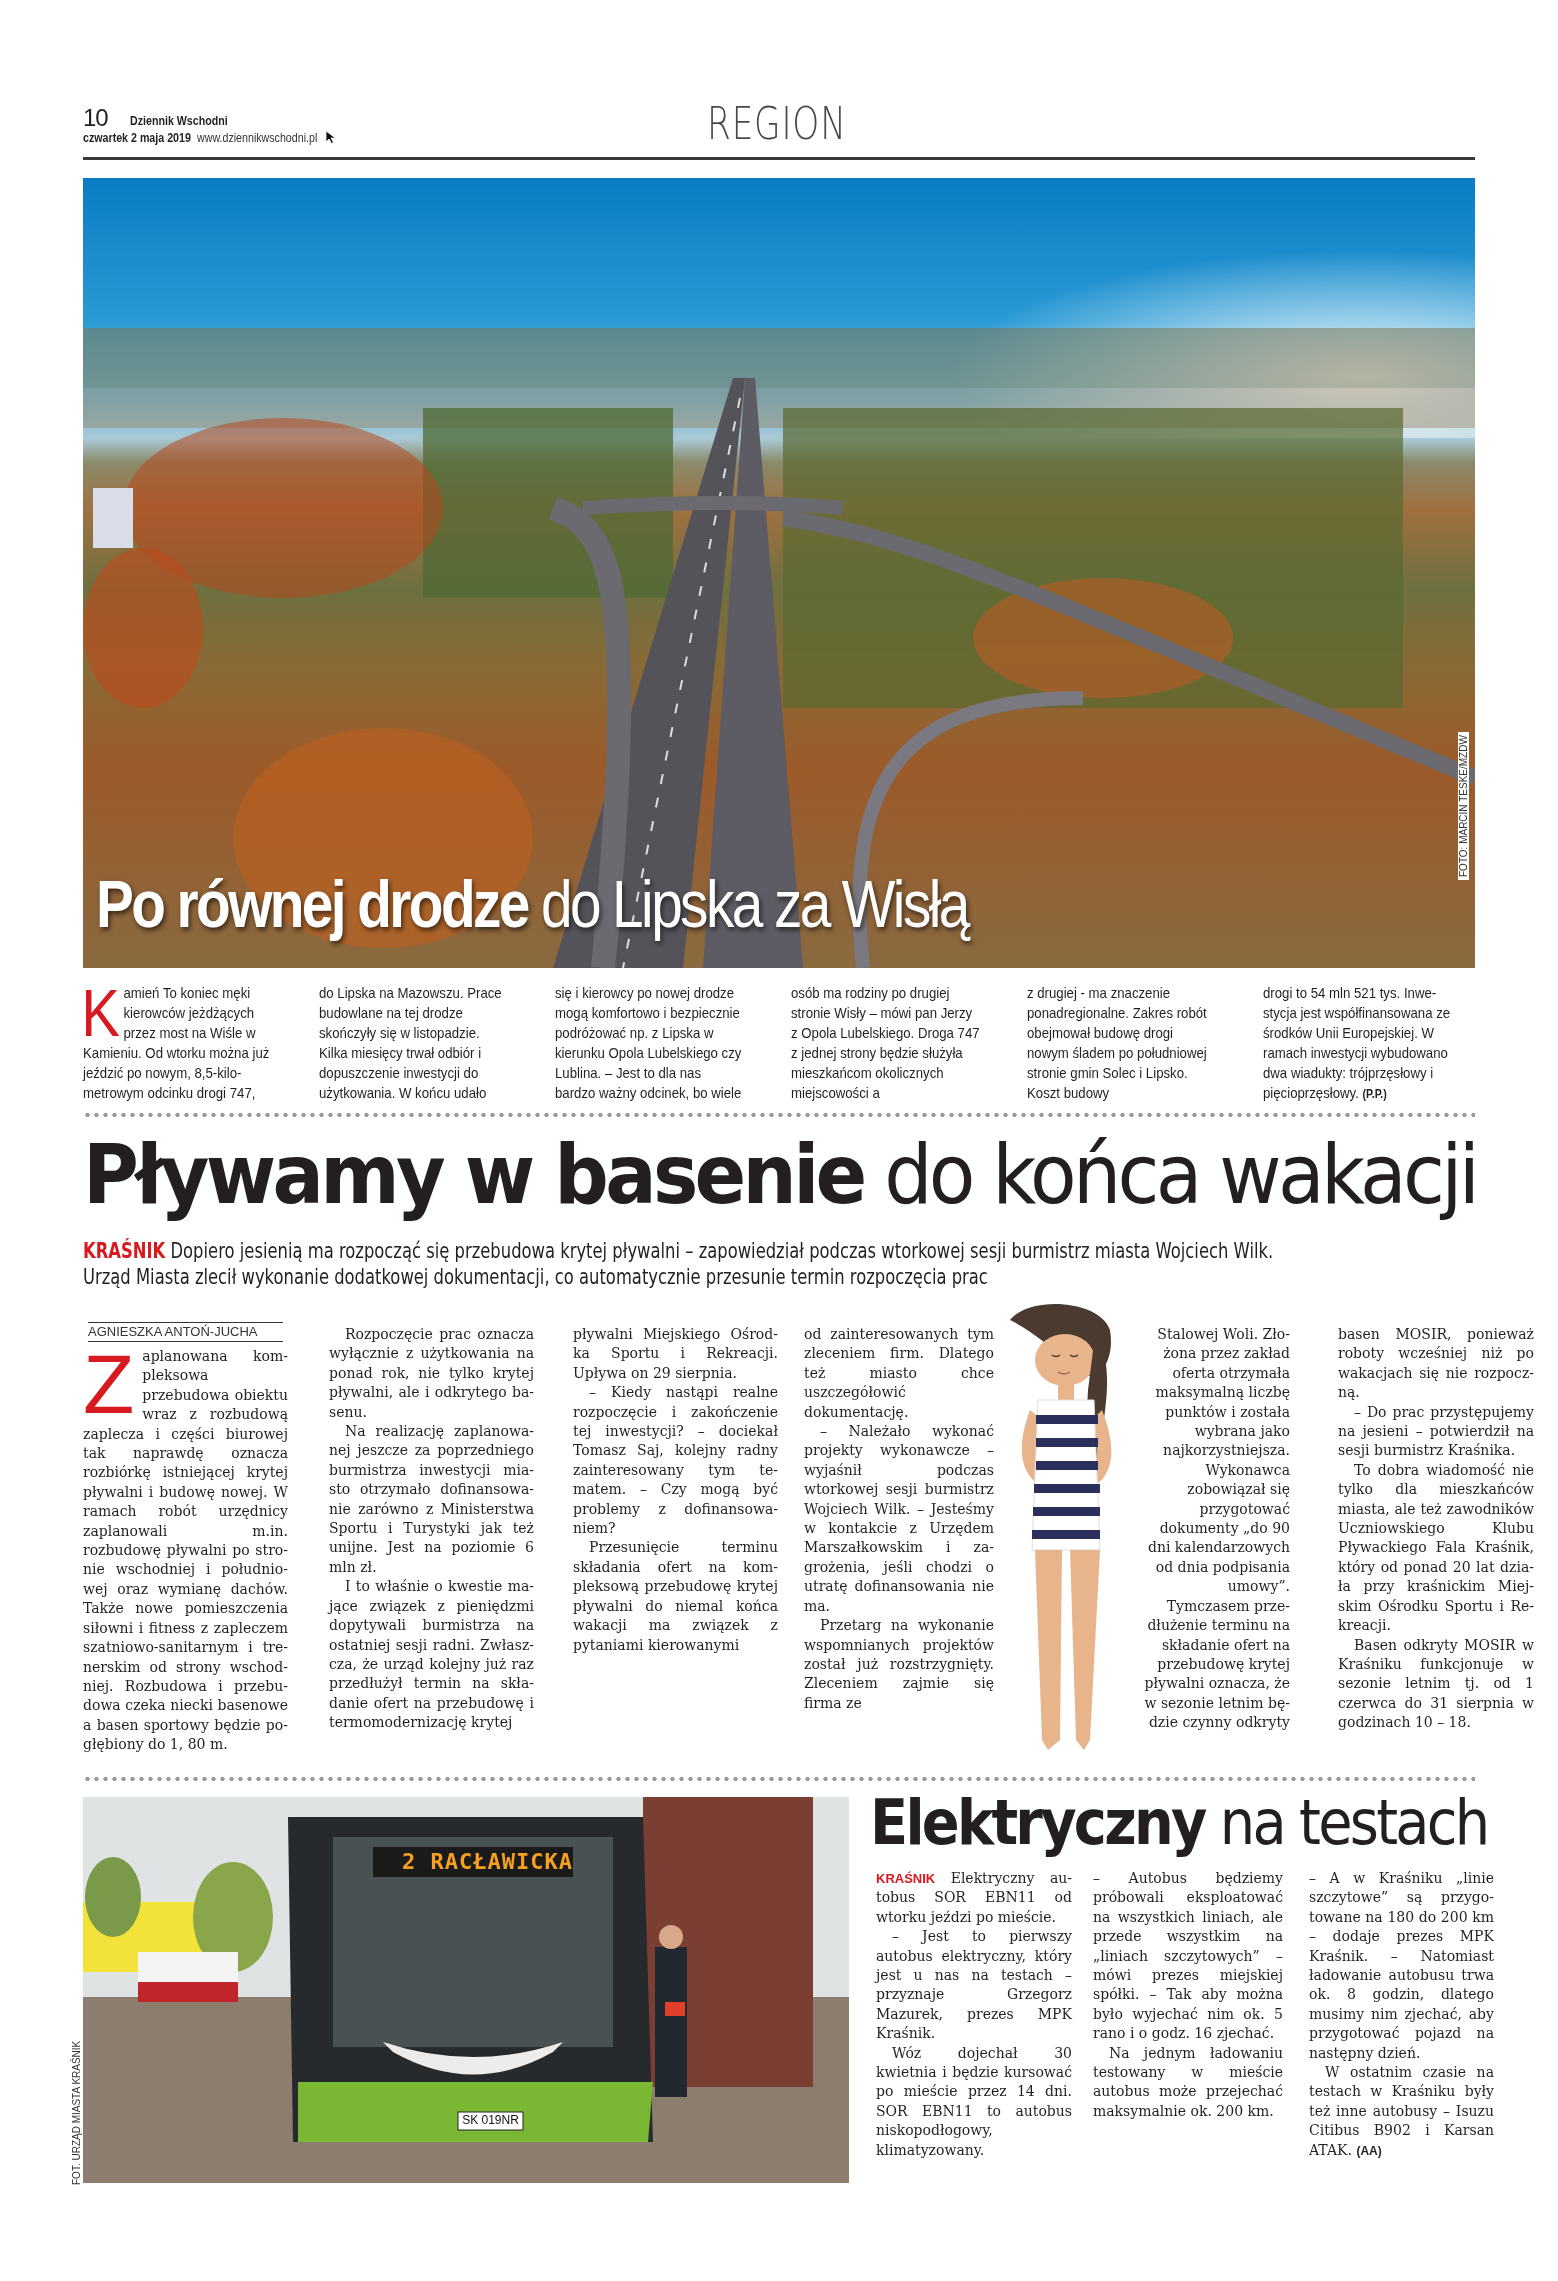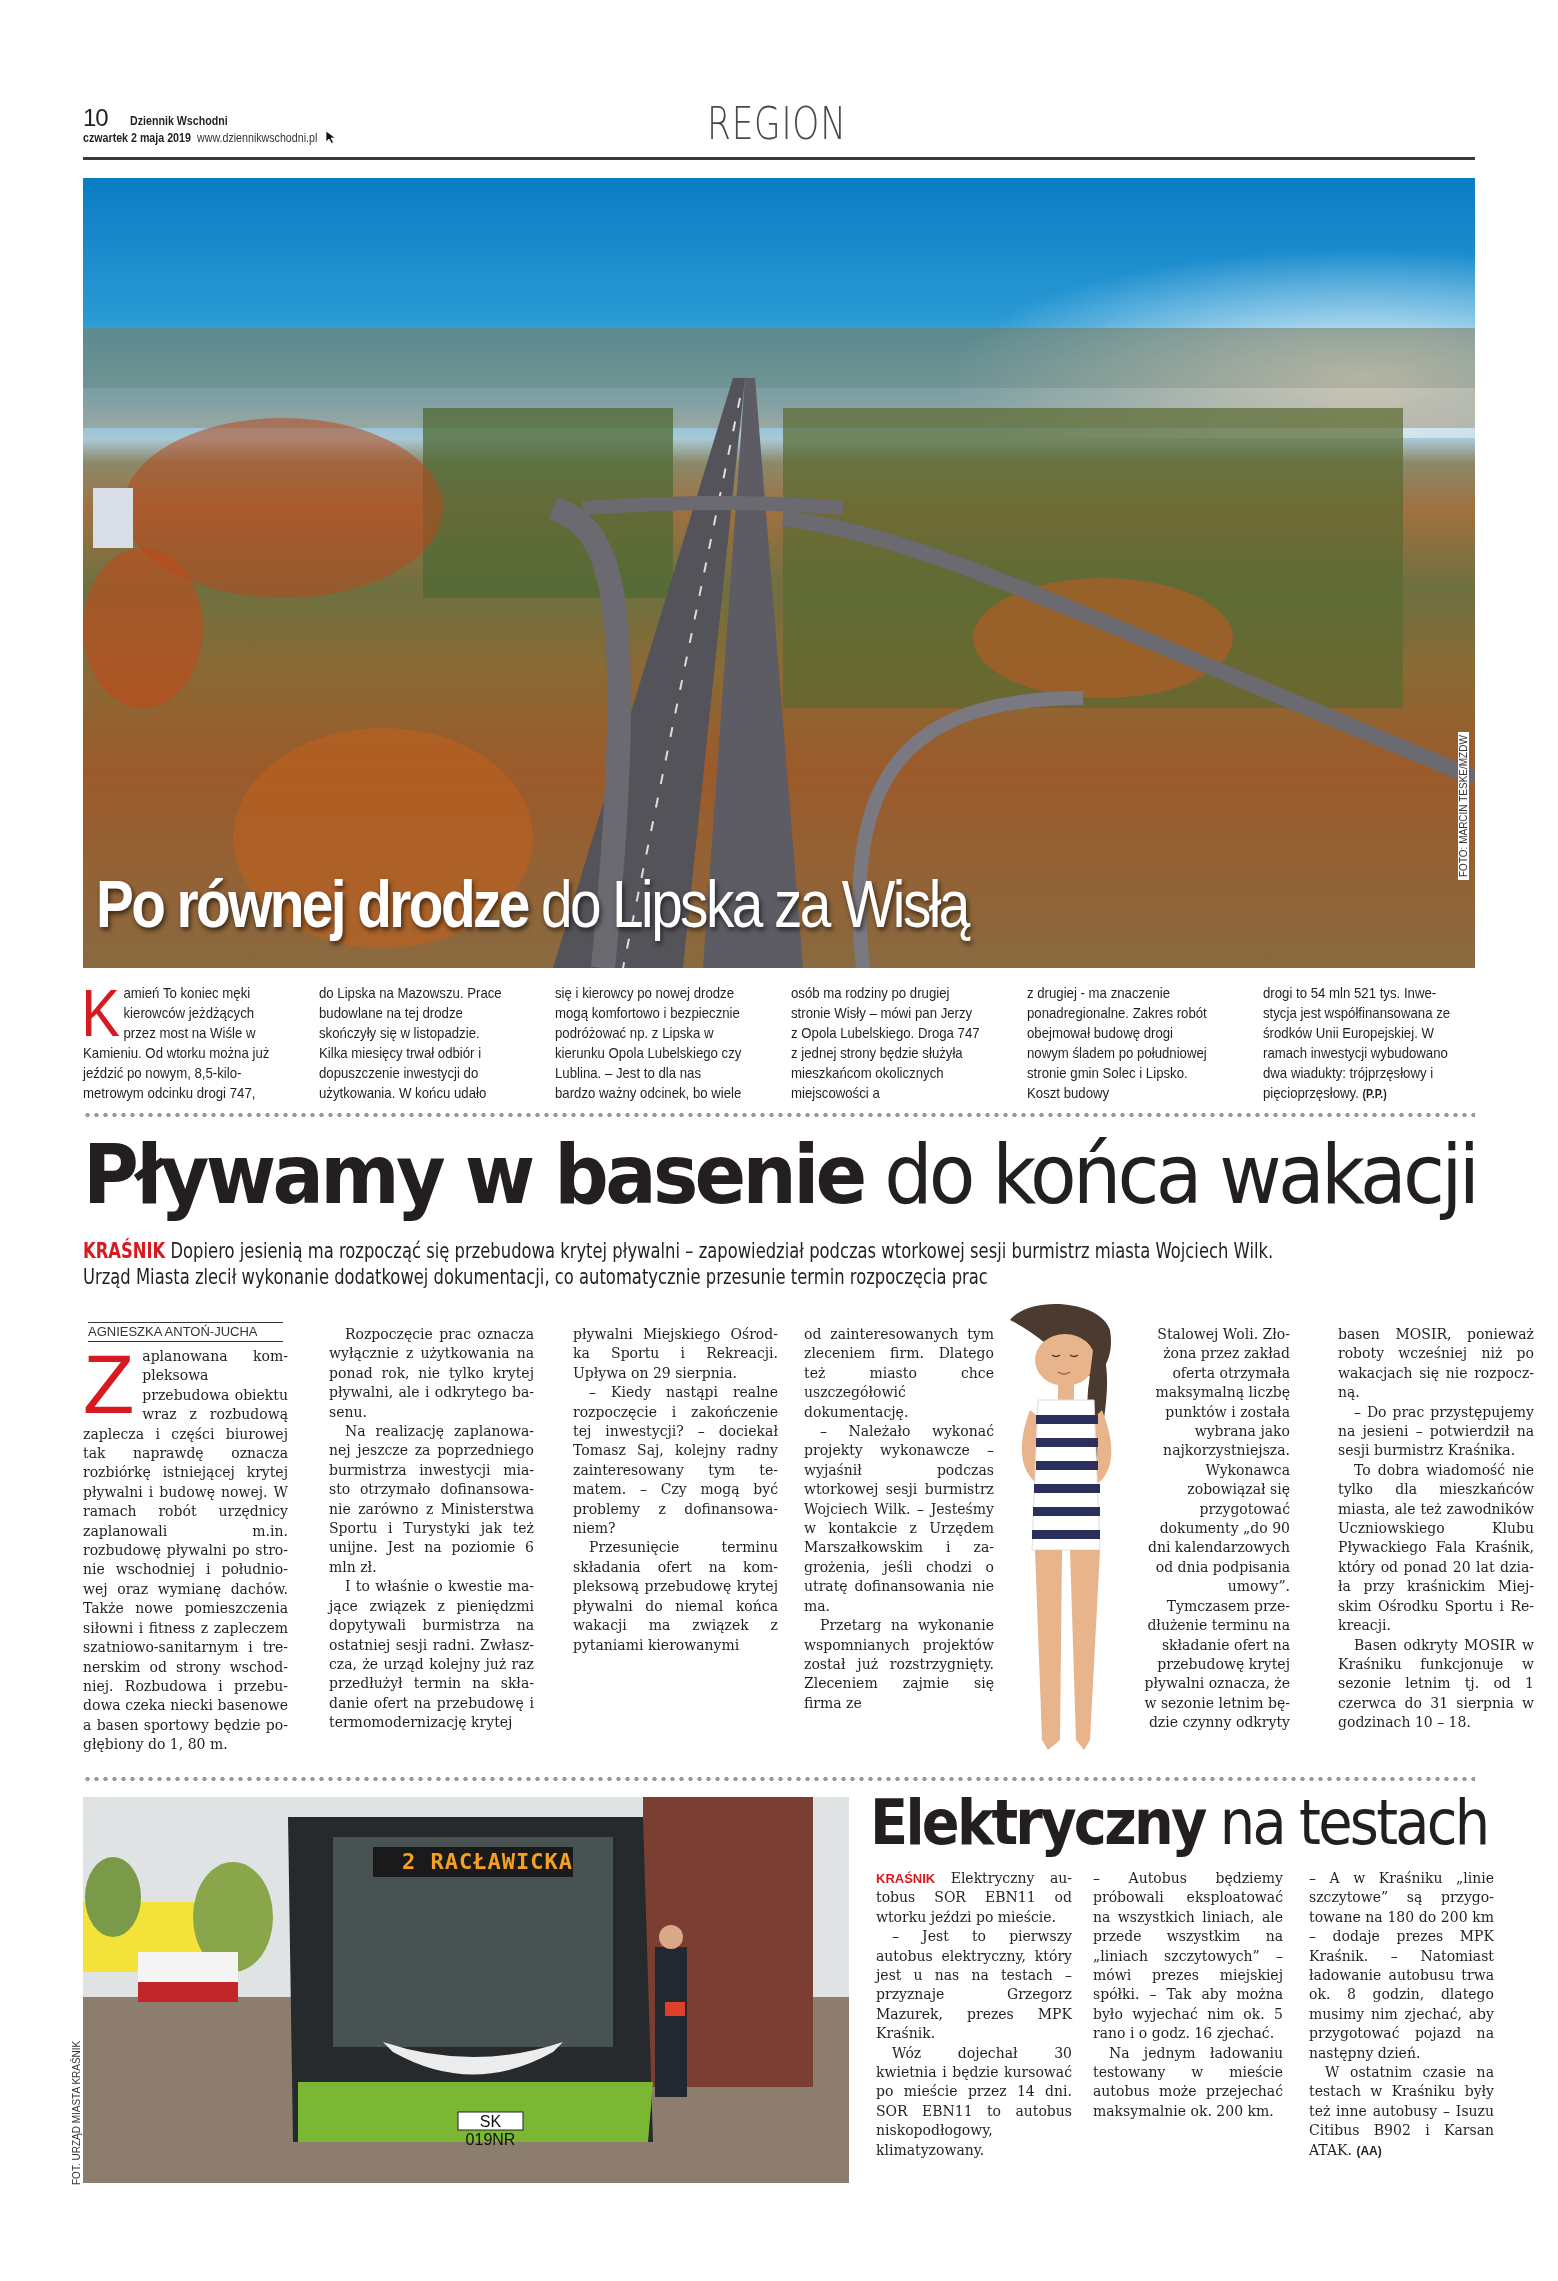--- a/index.html
+++ b/index.html
@@ -210,21 +210,21 @@
     <rect x="290" y="50" width="200" height="30" fill="#1a1a1a"></rect>
     <path d="M215 285 L570 285 L565 345 L215 345 Z" fill="#7ab834"></path>
     <path d="M300 245 Q390 275 480 245 L470 255 Q390 300 310 255 Z" fill="#ececec"></path>
     <rect x="375" y="315" width="65" height="18" fill="#ffffff" stroke="#222" stroke-width="1"></rect>
 
     <rect x="572" y="150" width="32" height="150" fill="#222830"></rect>
     <circle cx="588" cy="140" r="12" fill="#d9a888"></circle>
     <rect x="582" y="205" width="20" height="14" fill="#e0402a"></rect>
   </svg>
   <div class="abs" style="left:300px; top:52px; width:190px; text-align:right; font-family:'DejaVu Sans Mono', monospace; font-weight:bold; font-size:22px; color:#f5a020; letter-spacing:1px;">2 RACŁAWICKA</div>
-  <div class="abs" style="left:376px; top:316px; width:63px; text-align:center; font-family:'Liberation Sans', sans-serif; font-size:16px; color:#111;">SK 019NR</div>
+  <div class="abs" style="left:376px; top:316px; width:63px; text-align:center; font-family:'Liberation Sans', sans-serif; font-size:12px; color:#111;">SK 019NR</div>
 </div>
 <div class="abs bus-credit">FOT. URZĄD MIASTA KRAŚNIK</div>
 
 <div class="abs h3">
   <b>Elektryczny</b><span> na testach</span>
 </div>
 
 <div class="col" style="left:876px; top:1869px; width:196px;">
   <p class="noind"><span class="kick-inline">KRAŚNIK</span> <span>Elektryczny au­tobus SOR EBN11 od wtorku jeździ po mie­ście.</span></p>
   <p>– Jest to pierwszy autobus elektryczny, który jest u nas na te­stach – przyznaje Grze­gorz Mazurek, prezes MPK Kraśnik.</p>

